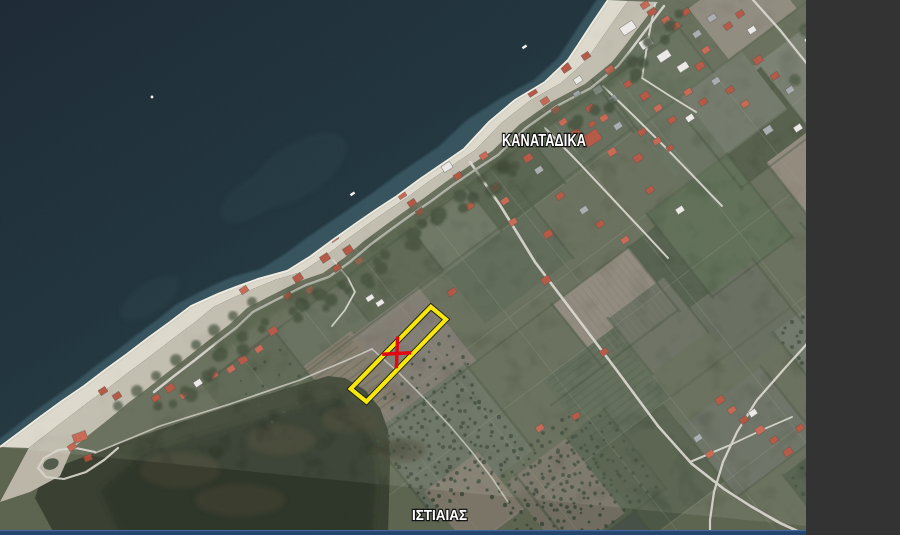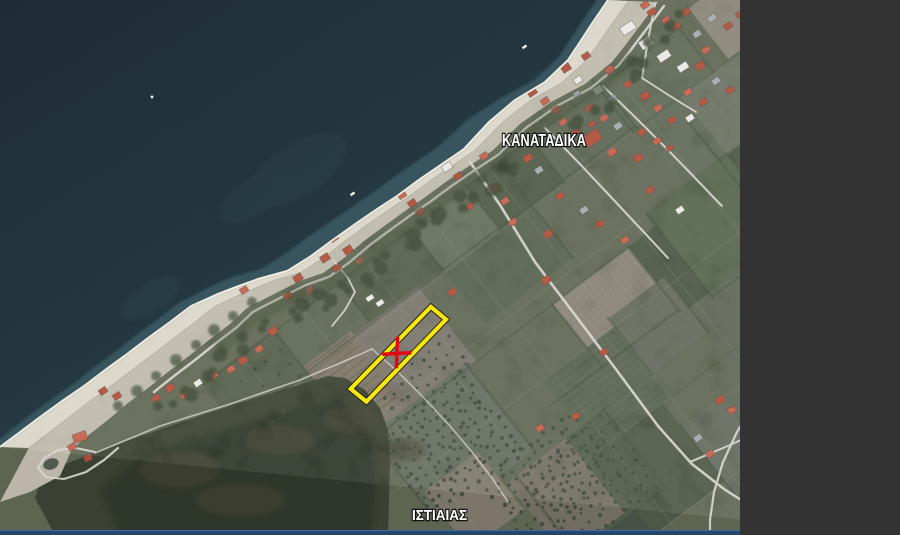--- a/index.html
+++ b/index.html
@@ -1,14 +1,14 @@
 <!DOCTYPE html>
 <html><head><meta charset="utf-8"><title>map</title><style>
 html,body{margin:0;padding:0;background:#333}
-#wrap{position:relative;width:740px;height:535px;overflow:hidden;font-family:"Liberation Sans",sans-serif}
+#wrap{position:relative;width:806px;height:535px;overflow:hidden;font-family:"Liberation Sans",sans-serif}
 </style></head><body>
 <div id="wrap">
 <svg width="900" height="535" viewBox="0 0 900 535">
 <defs>
 <linearGradient id="seag" x1="0" y1="0" x2="0.75" y2="0.9">
           <stop offset="0" stop-color="#18242e"></stop>
           <stop offset="0.55" stop-color="#1c2d36"></stop>
           <stop offset="1" stop-color="#223c44"></stop>
         </linearGradient>
 <linearGradient id="beachg" x1="0" y1="0" x2="0.6" y2="0.8">

